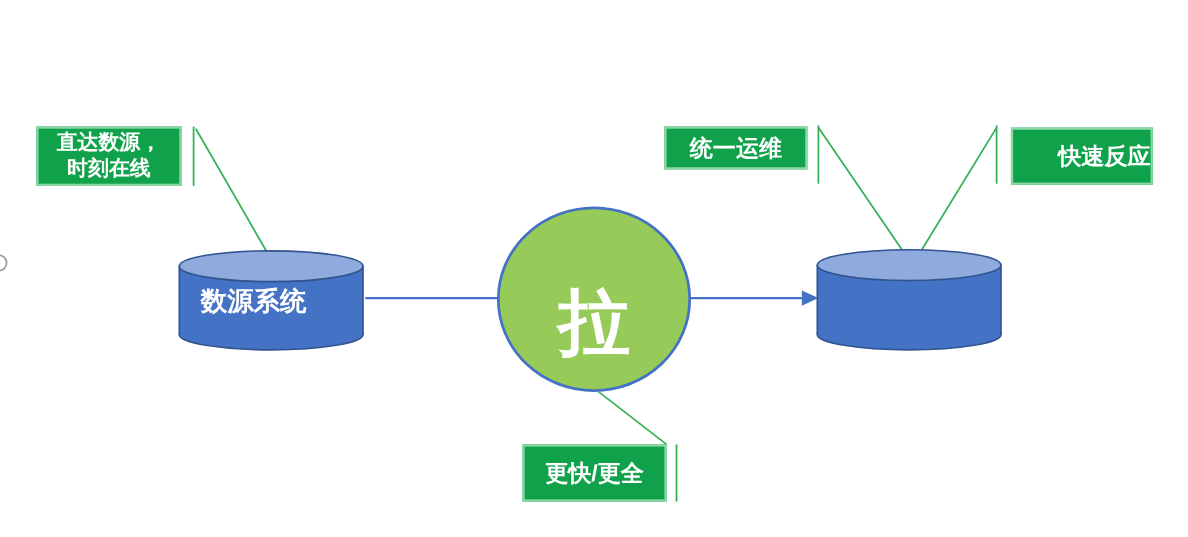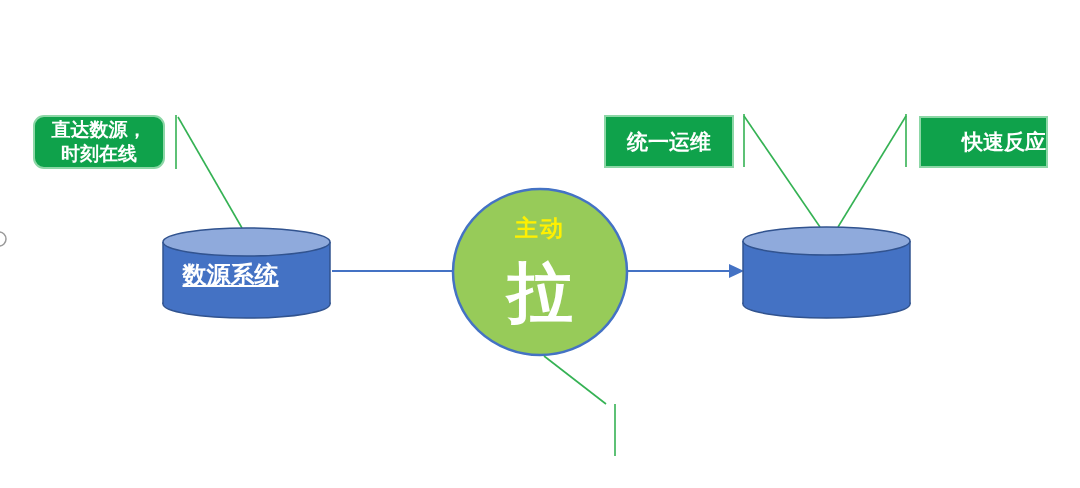--- a/index.html
+++ b/index.html
@@ -23,21 +23,21 @@
     box-sizing:border-box;
     color:#ffffff;
     font-weight:bold;
     display:flex;
     align-items:center;
     justify-content:center;
     text-align:center;
     white-space:nowrap;
   }
   .callout.single{font-size:21px;}
-  .callout.two-line{flex-direction:column;font-size:19px;line-height:24px;border-radius:11px;}
+  .callout.two-line{flex-direction:column;font-size:19px;line-height:24px;}
   
   .node-label{
     position:absolute;
     color:#ffffff;
     font-weight:bold;
     font-size:24px;
     text-align:center;
     white-space:nowrap;
   }
   .pull-tag{
@@ -99,29 +99,31 @@
       <line class="cyl-side" x1="910" y1="241" x2="910" y2="304"></line>
       <ellipse cx="826.5" cy="241" rx="83.5" ry="14" stroke="#31538F" stroke-width="1.5" fill="#8FAADC"></ellipse>
     </g>
   </svg>
 
   <div class="callout two-line" style="left:33px;top:115px;width:132px;height:54px;">
     <span>直达数源，</span>
     <span>时刻在线</span>
   </div>
 
-  <div class="callout single" style="left:604px;top:115px;width:130px;height:53px;">
+  <div class="callout single" style="left:604px;top:115px;width:130px;height:39px;">
     <span>统一运维</span>
   </div>
 
   <div class="callout single" style="left:919px;top:116px;width:129px;height:52px;justify-content:flex-end;">
     <span>快速反应</span>
   </div>
 
+  <div class="callout single" style="left:475px;top:404px;width:131px;height:52px;">
+    <span>更快/更全</span>
+  </div>
 
-  <div class="node-label" style="left:163px;top:258px;width:135px;line-height:34px;height:34px;text-decoration:underline;">数源系统</div>
+  <div class="node-label" style="left:163px;top:258px;width:135px;line-height:34px;height:34px;">数源系统</div>
 
 
-  <div class="pull-tag" style="left:453px;top:214px;width:174px;line-height:28px;height:28px;">主动</div>
 
   <div class="pull-verb" style="left:453px;top:250px;width:174px;line-height:85px;height:85px;">拉</div>
 
 </div>
 
 </body></html>

